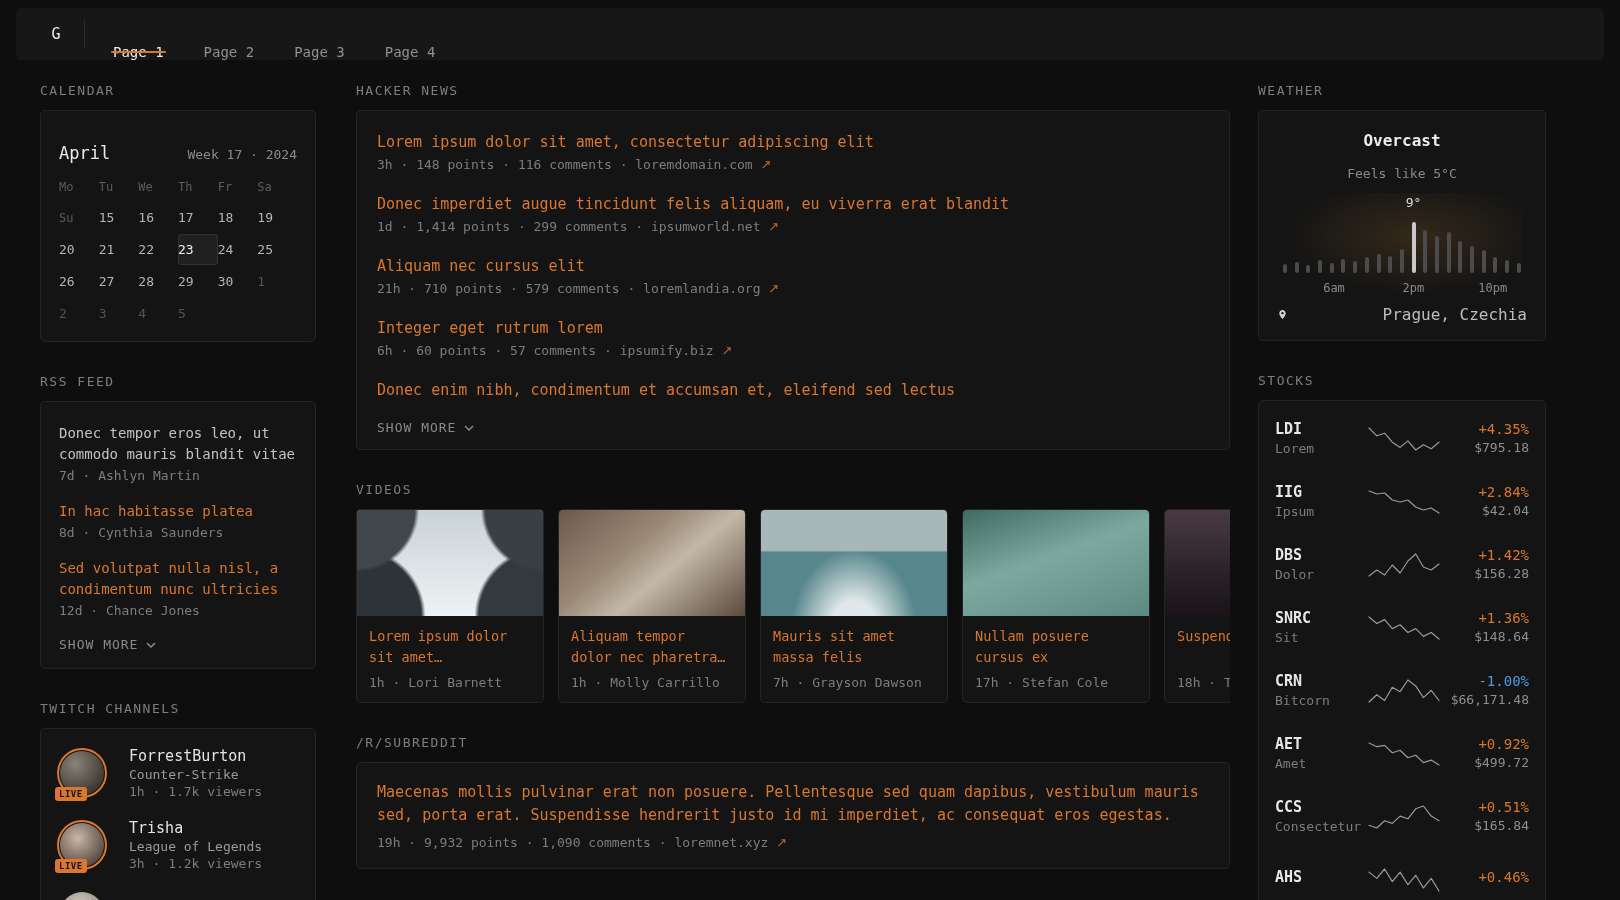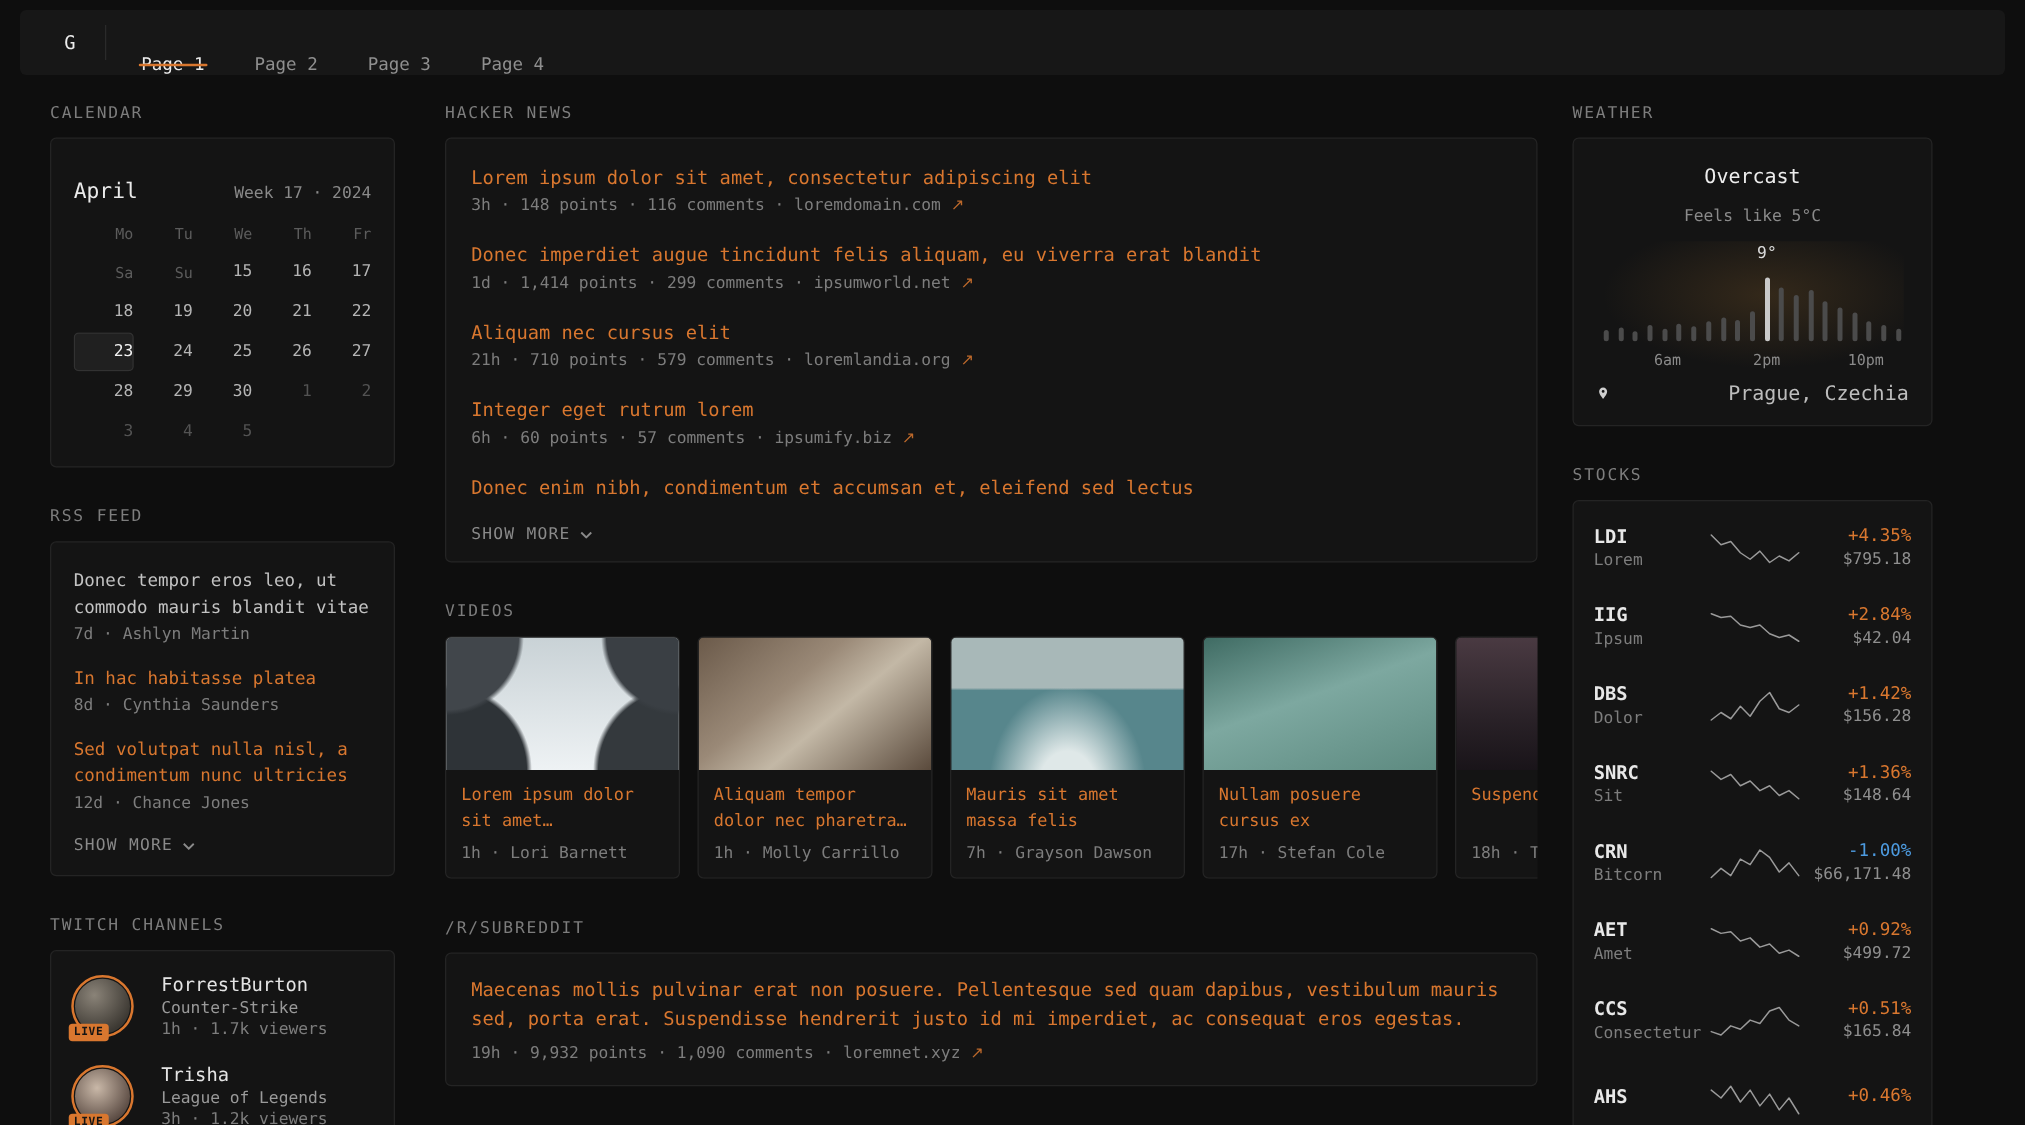--- a/index.html
+++ b/index.html
@@ -33,21 +33,21 @@
 .col-left>.section-title:first-child,
 .col-center>.section-title:first-child,
 .col-right>.section-title:first-child{margin-top:23px}
 .card{background:var(--card);border:1px solid var(--border);border-radius:5px}
 
 
 .calendar-card{padding:32px 18px 12px}
 .cal-head{display:flex;justify-content:space-between;align-items:baseline;margin-bottom:8px}
 .cal-month{font-size:17px;color:#eaeaea}
 .cal-week{font-size:13px;color:#8a8a8a}
-.cal-grid{display:grid;grid-template-columns:repeat(5,1fr);text-align:right;row-gap:1px}
+.cal-grid{display:grid;grid-template-columns:repeat(6,1fr);text-align:left;row-gap:1px}
 .cal-dow{color:#5c5c5c;font-size:12px;padding:9px 0 7px}
 .cal-cell{font-size:13px;color:#b5b5b5;padding:8px 0;border-radius:4px}
 .cal-cell.dim{color:#535353}
 .cal-cell.selected{background:#202020;box-shadow:inset 0 0 0 1px #323232;color:#f1f1f1}
 
 
 .rss-card{padding:12px 18px 8px}
 .rss-item{padding:9px 0}
 .rss-title{color:var(--accent);font-size:14px;line-height:1.5;cursor:pointer}
 .rss-item.read .rss-title{color:#c3c3c3}
@@ -94,21 +94,21 @@
 .video-title{color:var(--accent);font-size:13.5px;line-height:1.55;display:-webkit-box;-webkit-line-clamp:2;-webkit-box-orient:vertical;overflow:hidden;min-height:42px}
 .video-meta{color:var(--muted);font-size:13px;margin-top:7px;white-space:nowrap;overflow:hidden}
 
 
 .sub-card{padding:18px 20px}
 .sub-title{color:var(--accent);font-size:15px;line-height:1.55;cursor:pointer}
 .sub-meta{color:var(--muted);font-size:13px;margin-top:7px}
 
 
 .weather-card{padding:20px 18px 16px;text-align:center}
-.w-cond{font-size:16px;color:#ededed;font-weight:normal}
+.w-cond{font-size:16px;color:#ededed;font-weight:bold}
 .w-feels{font-size:13px;color:#8a8a8a;margin-top:16px}
 .w-chart{position:relative;height:102px;margin:12px 4px 2px;background:radial-gradient(ellipse at 55% 42%,rgba(125,88,40,.30),rgba(125,88,40,0) 70%)}
 .w-temp{position:absolute;top:2px;transform:translateX(-50%);font-size:13px;color:#dcdcdc}
 .w-bars{position:absolute;left:2px;right:2px;bottom:22px;height:58px;display:flex;align-items:flex-end;justify-content:space-between}
 .wbar{width:4px;border-radius:2px;background:#4b4b4b}
 .wbar.current{background:#c9c9c9}
 .w-times{position:absolute;left:2px;right:2px;bottom:0;height:16px}
 .w-times span{position:absolute;bottom:0;transform:translateX(-50%);font-size:12px;color:#8a8a8a}
 .w-loc{margin-top:10px;display:flex;align-items:center;justify-content:space-between;gap:6px;font-size:16px;color:#bdbdbd}
 

